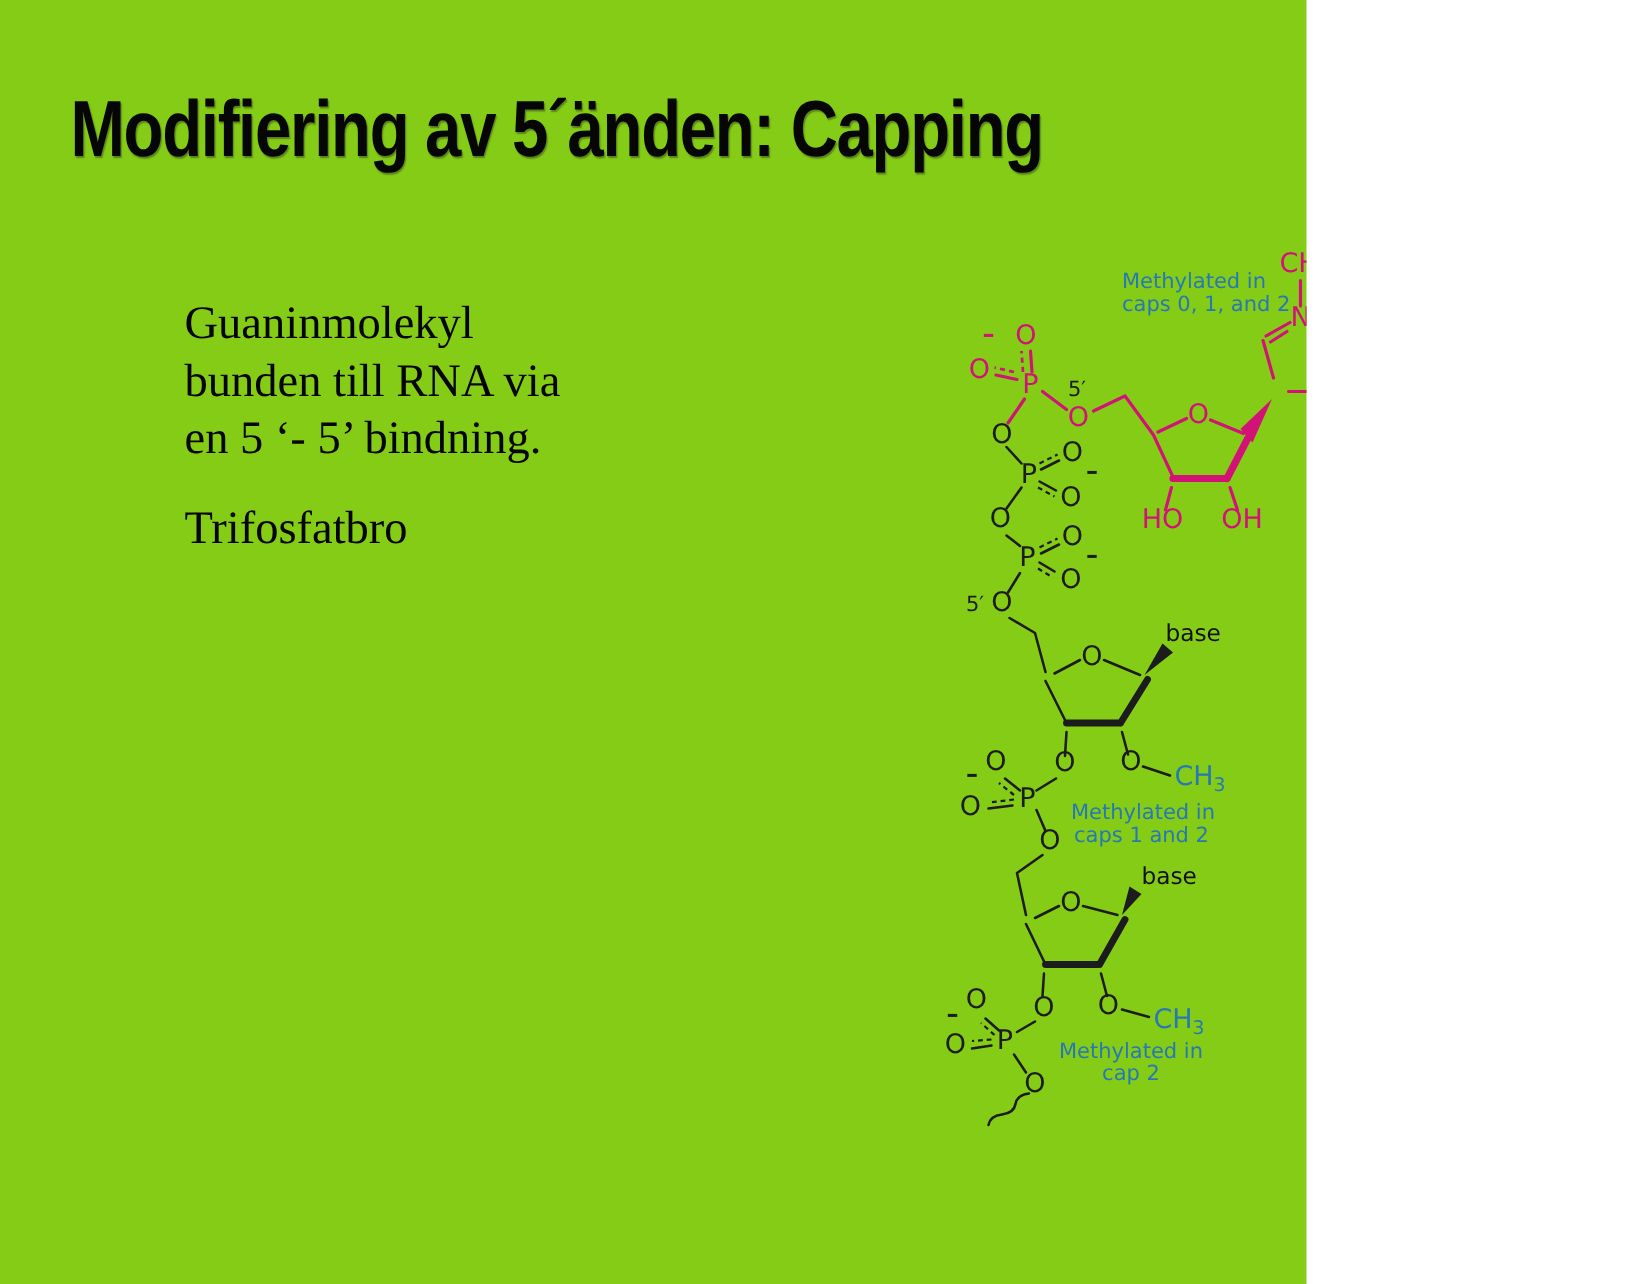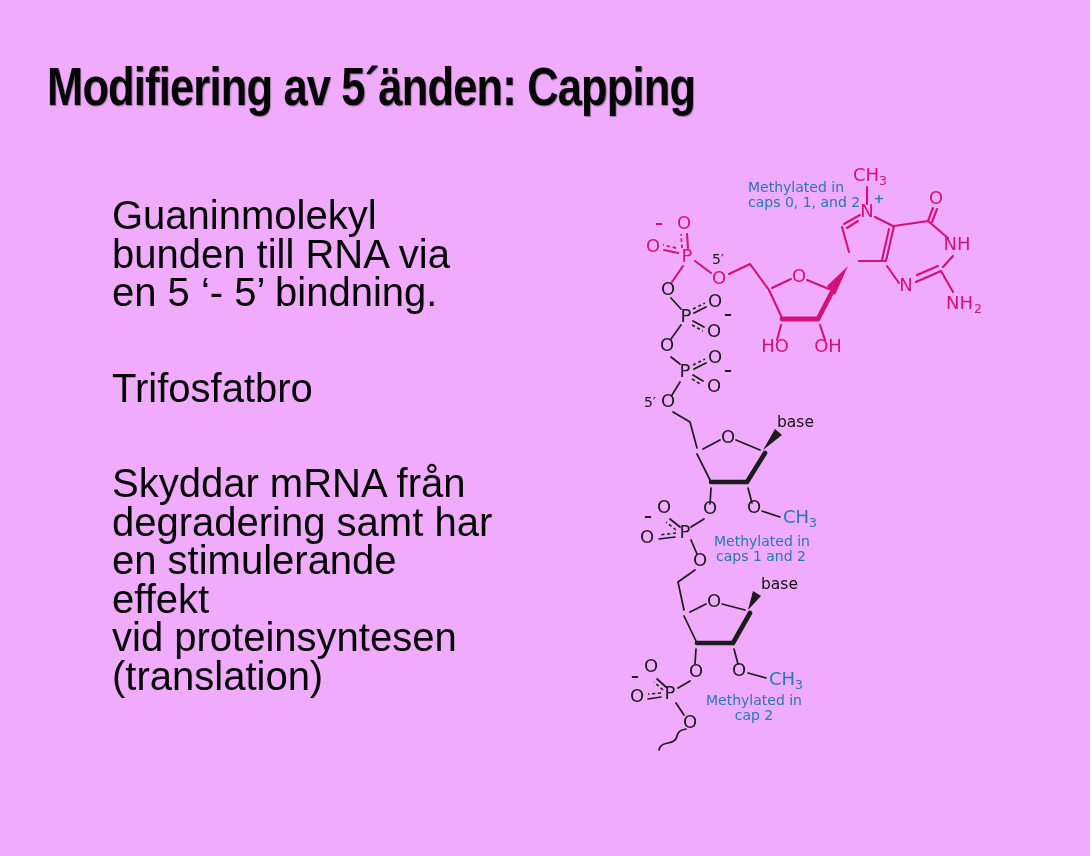--- a/index.html
+++ b/index.html
@@ -1,34 +1,34 @@
 <!DOCTYPE html>
 <html><head>
 <meta charset="utf-8">
 <style>
   html,body{margin:0;padding:0;background:#ffffff;}
   .slide{
-    position:relative;width:1090px;height:856px;background:#f0abfc;
+    position:relative;width:871px;height:856px;background:#84cc16;
     overflow:hidden;font-family:"Liberation Sans",sans-serif;
   }
   .slide-title{
     position:absolute;left:47px;top:56px;margin:0;
     font-family:"Liberation Sans",sans-serif;
     font-size:53px;font-weight:700;color:#060606;
     letter-spacing:-1px;white-space:nowrap;
     transform:scaleX(0.82);transform-origin:left top;
     text-shadow:1px 1px 1px rgba(40,40,40,0.45);
   }
   .body-text{
-    position:absolute;left:112px;top:196px;width:390px;
-    font-family:Liberation Sans, sans-serif;
-    font-size:40px;line-height:38.5px;color:#040404;
+    position:absolute;left:123px;top:196px;width:390px;
+    font-family:Liberation Serif, serif;
+    font-size:31px;line-height:38.5px;color:#040404;
   }
   .body-text p{margin:0;white-space:pre-line;}
-  .body-text p + p{margin-top:57px;}
+  .body-text p + p{margin-top:21px;}
   svg.diagram{position:absolute;left:0;top:0;}
   
   .mb  {stroke:#d31277;stroke-width:2.1;fill:none;stroke-linecap:round;}
   .mbB {stroke:#d31277;stroke-width:4.8;fill:none;stroke-linecap:round;}
   .mbD {stroke:#d31277;stroke-width:1.8;fill:none;stroke-dasharray:3.4,2.8;}
   .bb  {stroke:#1c1c1c;stroke-width:1.7;fill:none;stroke-linecap:round;}
   .bbB {stroke:#1c1c1c;stroke-width:4.6;fill:none;stroke-linecap:round;}
   .bbD {stroke:#1c1c1c;stroke-width:1.5;fill:none;stroke-dasharray:3.2,2.6;}
   .wM{fill:#d31277;stroke:none;}
   .wB{fill:#1c1c1c;stroke:none;}
@@ -53,25 +53,20 @@
 
 <div class="slide">
 
   <h1 class="slide-title">Modifiering av 5´änden: Capping</h1>
 
   <div class="body-text">
     <p>Guaninmolekyl
 bunden till RNA via
 en 5 ‘- 5’ bindning.</p>
     <p>Trifosfatbro</p>
-    <p>Skyddar mRNA från
-degradering samt har
-en stimulerande effekt
-vid proteinsyntesen
-(translation)</p>
   </div>
 
   <svg class="diagram" width="1090" height="856" viewBox="0 0 1090 856">
 
     <g>
       <path class="mb" d="
         M860,215 L844,224  M858,221 L847,228  M842,227 L849,252
         M859,261 L886,261  M886,261 L894,226  M882,260 L889,229
         M893,226 L875,217  M894,226 L928,221  M928,221 L948,238
         M953,256 L943,267  M941,271 L916,282  M938,266 L917,275

